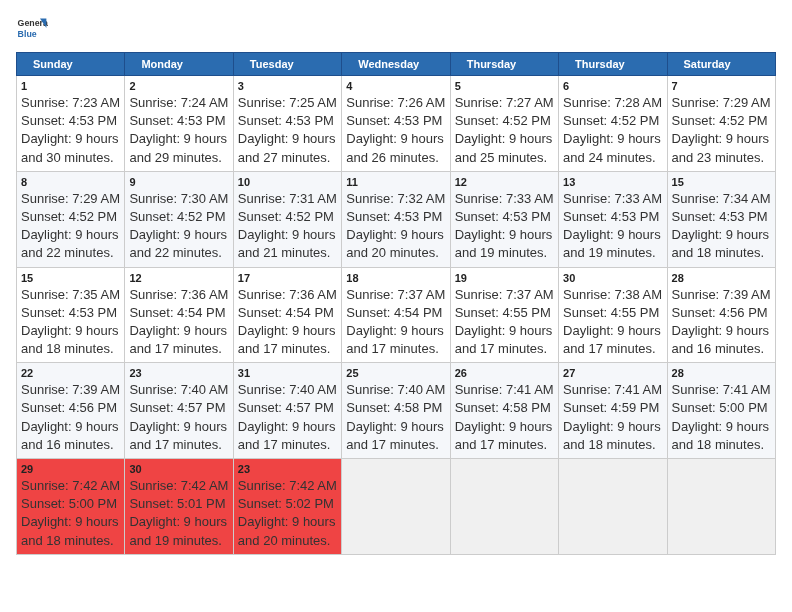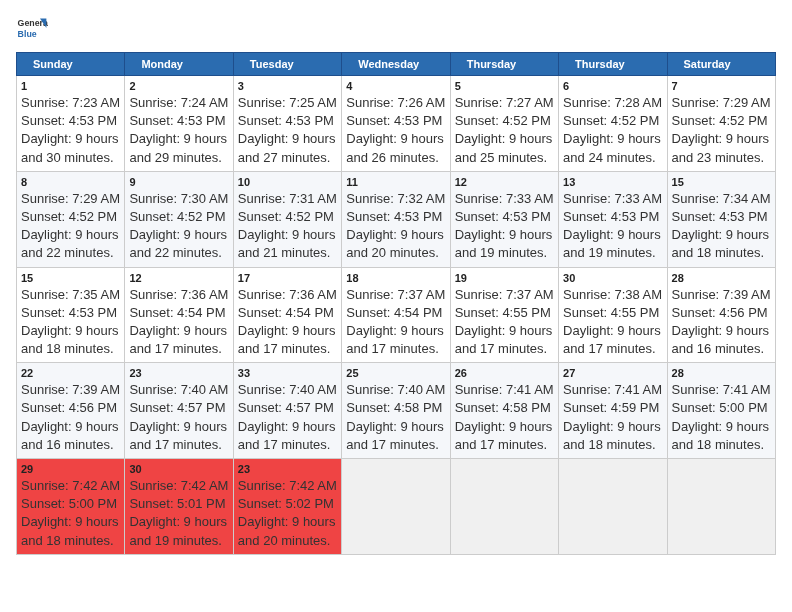--- a/index.html
+++ b/index.html
@@ -212,21 +212,21 @@
         <tr>
           <td>
             <span class="day-num">22</span>
             <div class="day-info">Sunrise: 7:39 AM<br>Sunset: 4:56 PM<br>Daylight: 9 hours<br>and 16 minutes.</div>
           </td>
           <td>
             <span class="day-num">23</span>
             <div class="day-info">Sunrise: 7:40 AM<br>Sunset: 4:57 PM<br>Daylight: 9 hours<br>and 17 minutes.</div>
           </td>
           <td>
-            <span class="day-num">33</span>
+            <span class="day-num">31</span>
             <div class="day-info">Sunrise: 7:40 AM<br>Sunset: 4:57 PM<br>Daylight: 9 hours<br>and 17 minutes.</div>
           </td>
           <td>
             <span class="day-num">25</span>
             <div class="day-info">Sunrise: 7:40 AM<br>Sunset: 4:58 PM<br>Daylight: 9 hours<br>and 17 minutes.</div>
           </td>
           <td>
             <span class="day-num">26</span>
             <div class="day-info">Sunrise: 7:41 AM<br>Sunset: 4:58 PM<br>Daylight: 9 hours<br>and 17 minutes.</div>
           </td>

